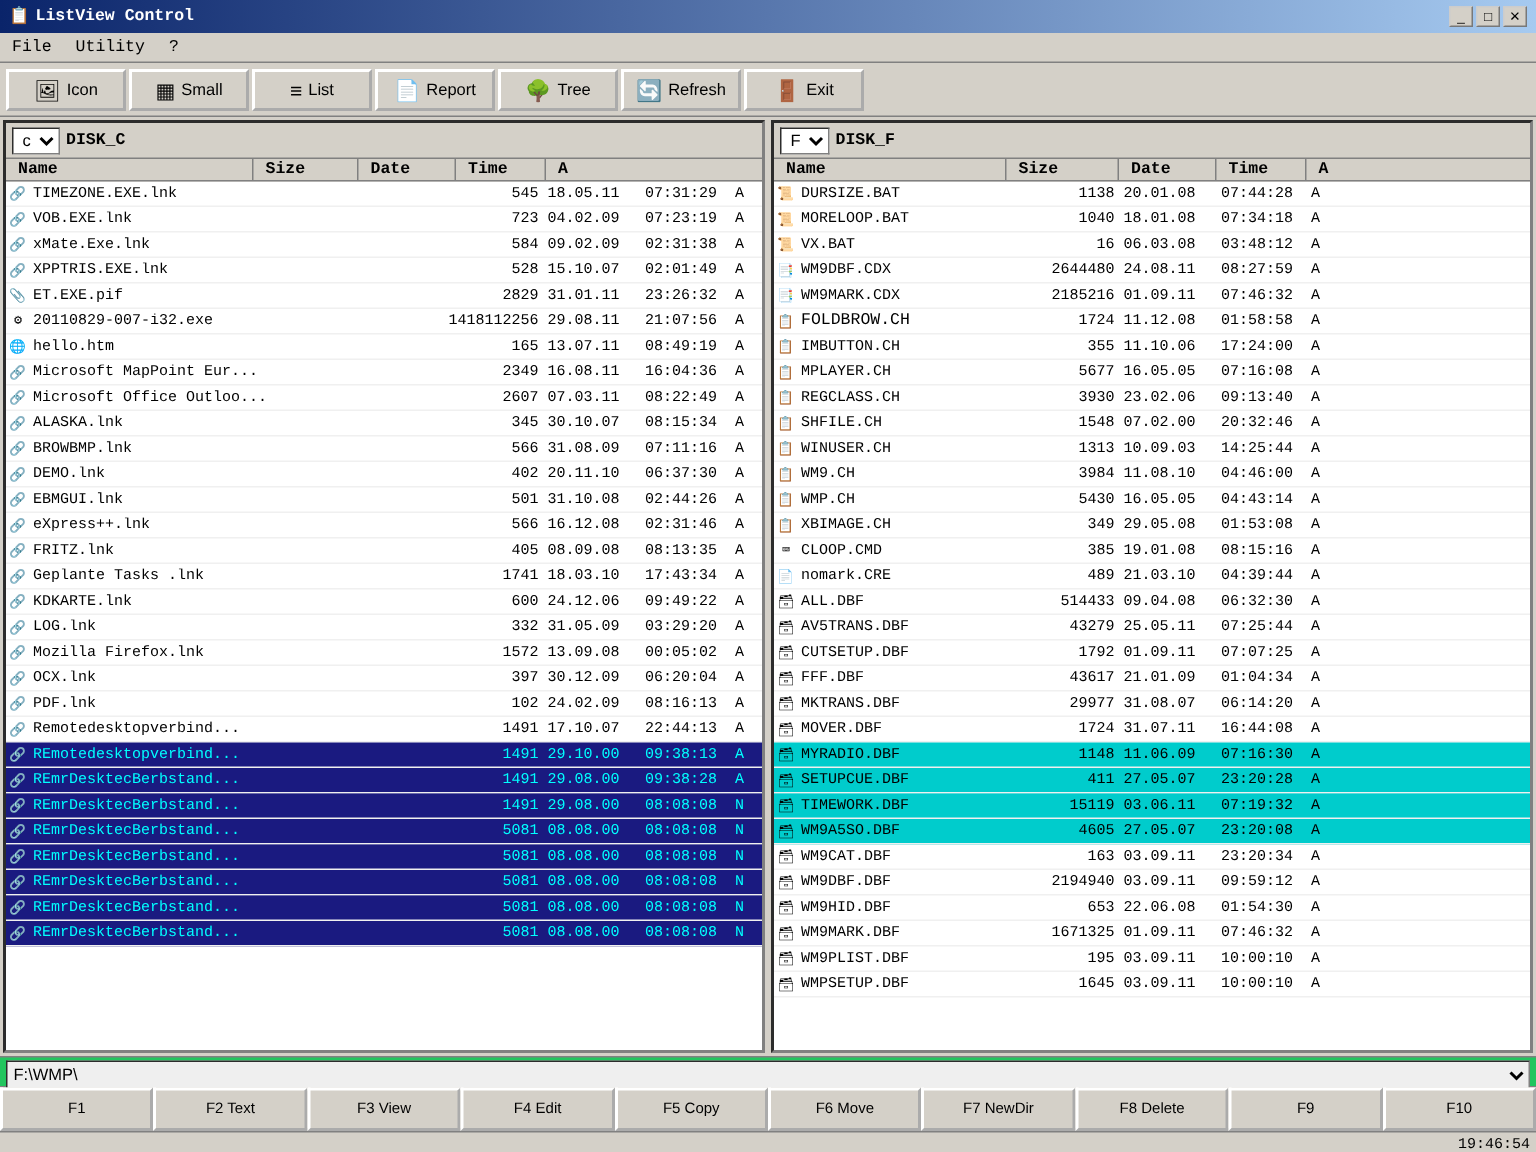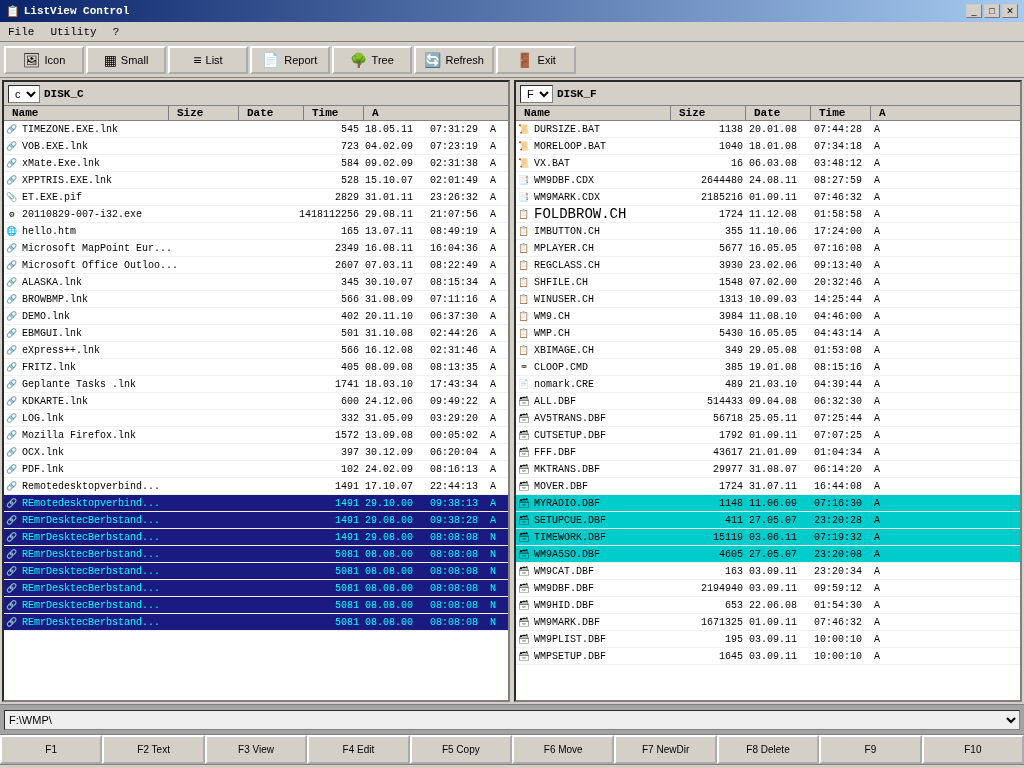--- a/index.html
+++ b/index.html
@@ -35,21 +35,21 @@
     .file-row.selected-cyan { background: #00cccc; color: #000; }
     
     .file-icon { width: 16px; height: 14px; flex-shrink: 0; display: flex; align-items: center; justify-content: center; }
     .file-name { flex: 1; padding: 0 2px; overflow: hidden; white-space: nowrap; font-size: 10px; min-width: 0; }
     .file-size { width: 70px; text-align: right; padding-right: 4px; font-size: 10px; flex-shrink: 0; }
     .file-date { width: 65px; padding: 0 2px; font-size: 10px; flex-shrink: 0; }
     .file-time { width: 60px; padding: 0 2px; font-size: 10px; flex-shrink: 0; }
     .file-attr { width: 20px; padding: 0 2px; font-size: 10px; flex-shrink: 0; }
     
     
-    #pathbar { background: #a3a3a3; padding: 2px 4px; border-top: 1px solid #808080; height: 30px; display: flex; align-items: center; gap: 4px; }
+    #pathbar { background: #22c55e; padding: 2px 4px; border-top: 1px solid #808080; height: 20px; display: flex; gap: 4px; }
     #pathbar select { width: calc(100% - 20px); font-size: 11px; border: 1px inset #808080; height: 18px; }
     
     
     #funckeys { background: #d4d0c8; display: flex; border-top: 1px solid #808080; height: 30px; }
     .func-key { flex: 1; border: 2px outset #fff; background: #d4d0c8; font-size: 10px; cursor: pointer; display: flex; align-items: center; justify-content: center; text-align: center; }
     
     
     #statusbar { background: #d4d0c8; border-top: 1px solid #808080; height: 18px; display: flex; align-items: center; padding: 0 4px; font-size: 10px; justify-content: flex-end; }
     
     
@@ -424,21 +424,21 @@
           <div class="file-row">
     <span class="file-icon" style="font-size:9px;">📑</span>
     <span style="width:145px;padding:0 2px;overflow:hidden;white-space:nowrap;font-size:10px;">WM9MARK.CDX</span>
     <span class="file-size">2185216</span>
     <span class="file-date">01.09.11</span>
     <span class="file-time">07:46:32</span>
     <span class="file-attr">A</span>
   </div>
           <div class="file-row">
     <span class="file-icon" style="font-size:9px;">📋</span>
-    <span style="width:145px;padding:0 2px;overflow:hidden;white-space:nowrap;font-size:14px;">FOLDBROW.CH</span>
+    <span style="width:145px;padding:0 2px;overflow:hidden;white-space:nowrap;font-size:11px;">FOLDBROW.CH</span>
     <span class="file-size">1724</span>
     <span class="file-date">11.12.08</span>
     <span class="file-time">01:58:58</span>
     <span class="file-attr">A</span>
   </div>
           <div class="file-row">
     <span class="file-icon" style="font-size:9px;">📋</span>
     <span style="width:145px;padding:0 2px;overflow:hidden;white-space:nowrap;font-size:10px;">IMBUTTON.CH</span>
     <span class="file-size">355</span>
     <span class="file-date">11.10.06</span>
@@ -521,21 +521,21 @@
     <span class="file-icon" style="font-size:9px;">🗃</span>
     <span style="width:145px;padding:0 2px;overflow:hidden;white-space:nowrap;font-size:10px;">ALL.DBF</span>
     <span class="file-size">514433</span>
     <span class="file-date">09.04.08</span>
     <span class="file-time">06:32:30</span>
     <span class="file-attr">A</span>
   </div>
           <div class="file-row">
     <span class="file-icon" style="font-size:9px;">🗃</span>
     <span style="width:145px;padding:0 2px;overflow:hidden;white-space:nowrap;font-size:10px;">AV5TRANS.DBF</span>
-    <span class="file-size">56718</span>
+    <span class="file-size">43279</span>
     <span class="file-date">25.05.11</span>
     <span class="file-time">07:25:44</span>
     <span class="file-attr">A</span>
   </div>
           <div class="file-row">
     <span class="file-icon" style="font-size:9px;">🗃</span>
     <span style="width:145px;padding:0 2px;overflow:hidden;white-space:nowrap;font-size:10px;">CUTSETUP.DBF</span>
     <span class="file-size">1792</span>
     <span class="file-date">01.09.11</span>
     <span class="file-time">07:07:25</span>

